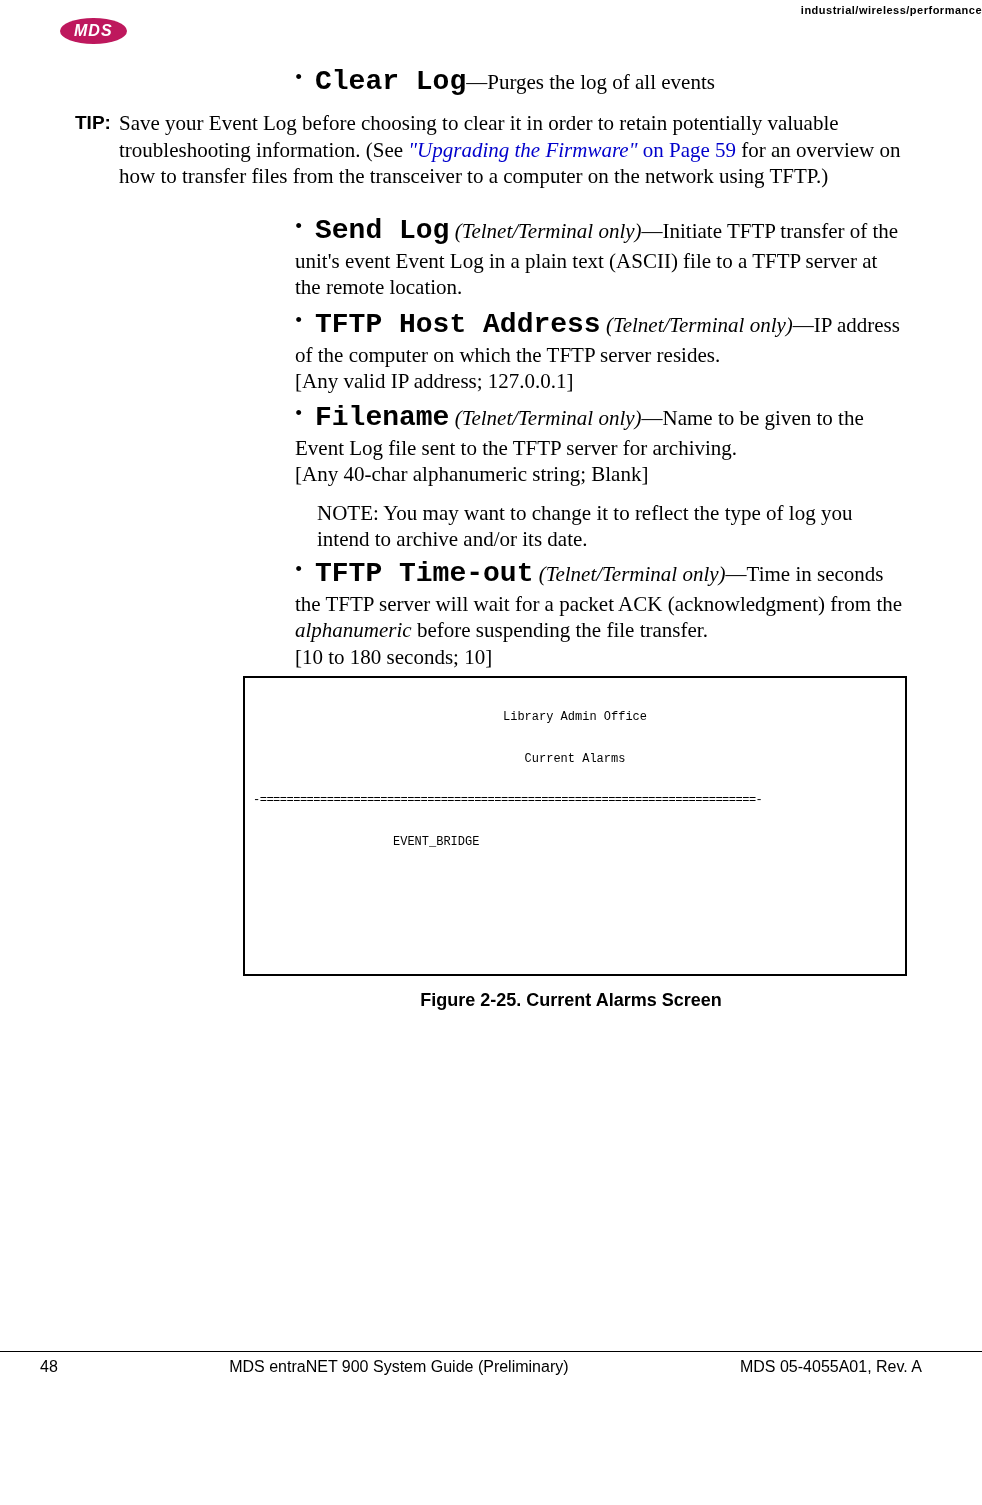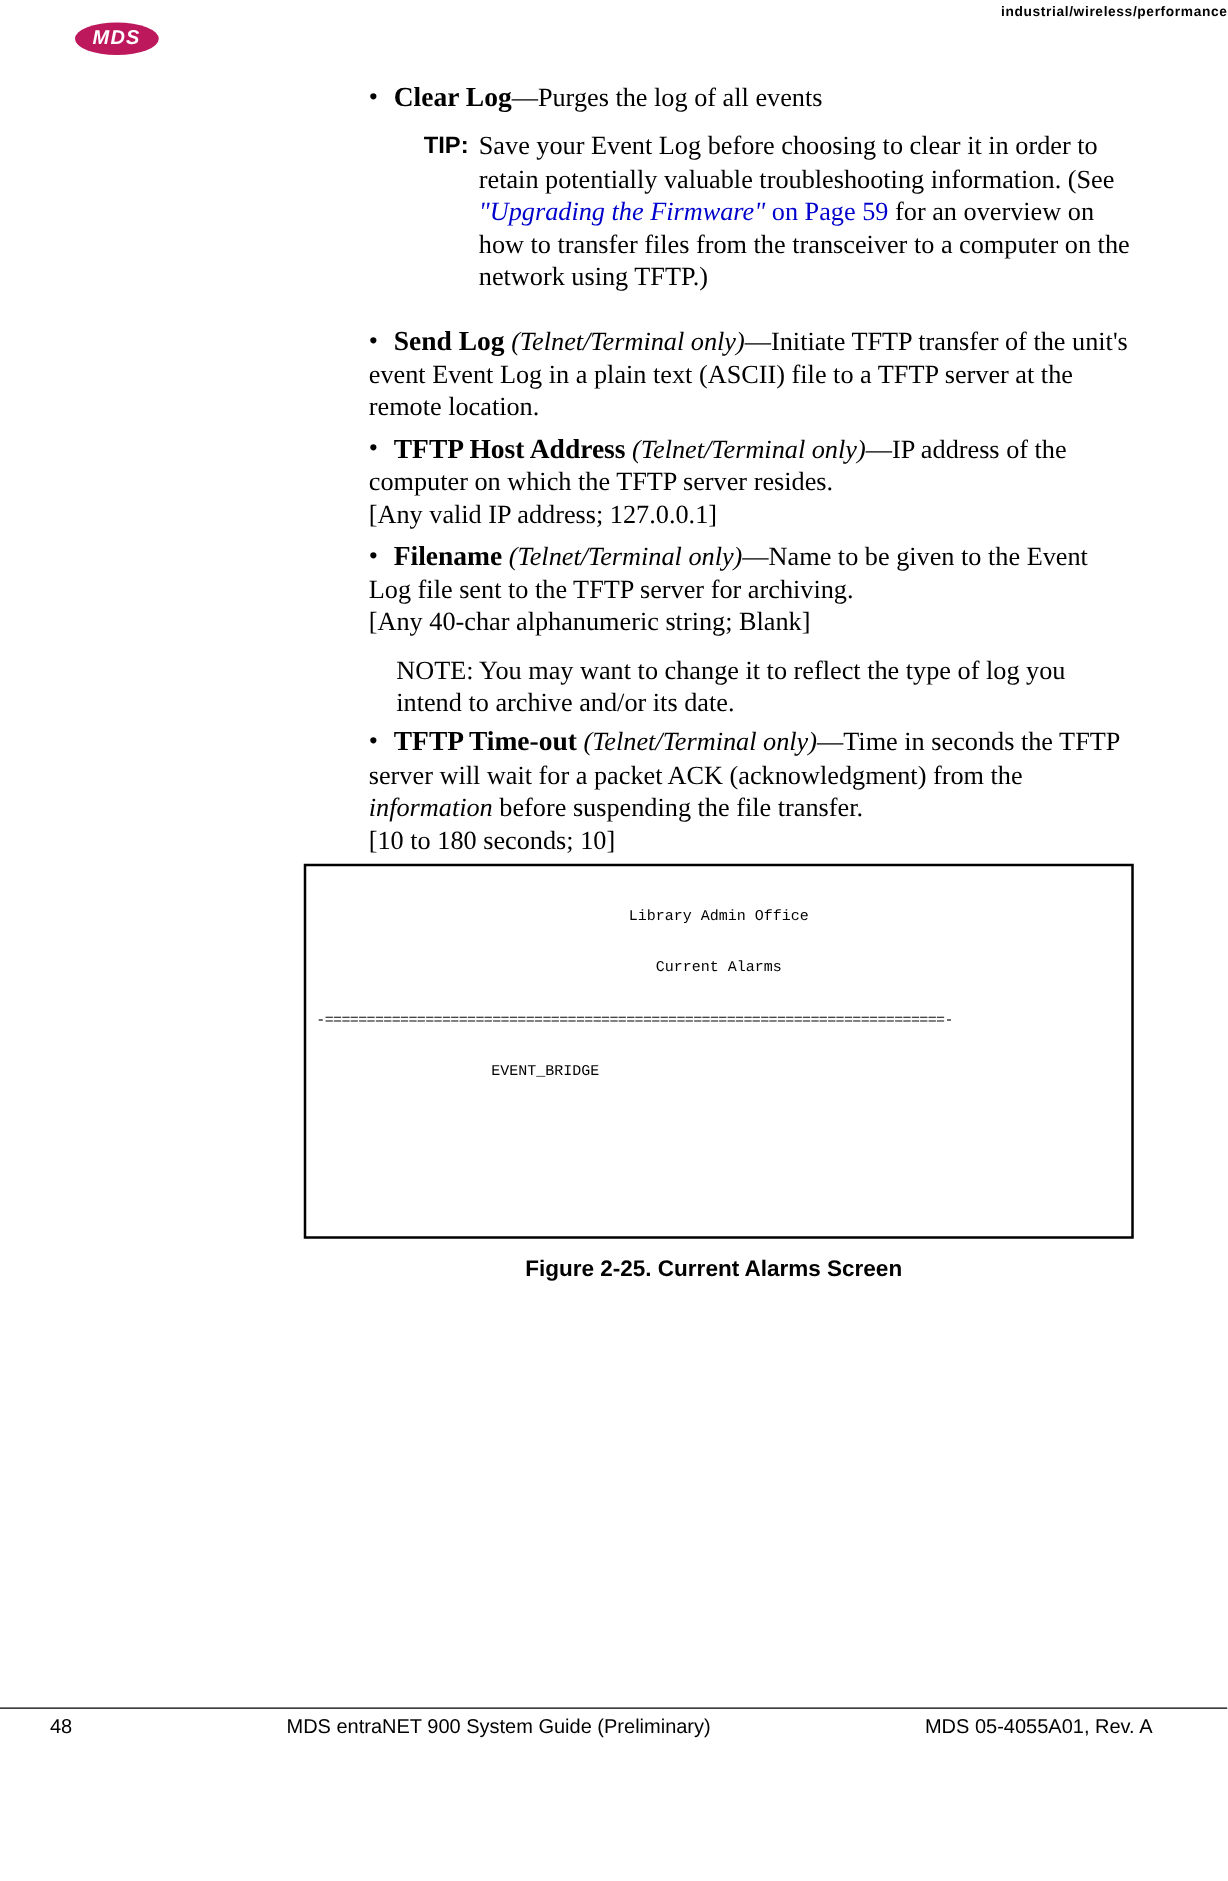--- a/index.html
+++ b/index.html
@@ -44,26 +44,25 @@
     }
     .bullet-marker {
       display: inline-block;
       width: 20px;
       vertical-align: top;
     }
     .bullet-text {
       display: inline;
     }
     .mono-bold {
-      font-family: Liberation Serif, serif;
-      font-weight: bold;
-      font-size: 22px;
+      font-family: Liberation Mono, monospace;
+      font-weight: bold;
+      font-size: 28px;
     }
     .tip-block {
-      margin-left: 264px;
       margin-bottom: 24px;
       margin-top: 10px;
       font-size: 21px;
       line-height: 1.25;
     }
     .tip-label {
       font-family: Arial, sans-serif;
       font-weight: bold;
       font-size: 19px;
     }
@@ -179,21 +178,21 @@
     <span class="bullet-marker">•</span><span class="bullet-text"><span class="mono-bold">TFTP Host Address</span><span class="italic">  (Telnet/Terminal only)</span><span>—IP address of the computer on which the TFTP server resides.</span><br><span>[Any valid IP address; 127.0.0.1]</span></span>
   </div>
 
   <div class="bullet-item">
     <span class="bullet-marker">•</span><span class="bullet-text"><span class="mono-bold">Filename</span><span class="italic"> (Telnet/Terminal only)</span><span>—Name to be given to the Event Log file sent to the TFTP server for archiving.</span><br><span>[Any 40-char alphanumeric string; Blank]</span></span>
   </div>
 
   <div class="note-block">NOTE: You may want to change it to reflect the type of log you intend to archive and/or its date.</div>
 
   <div class="bullet-item">
-    <span class="bullet-marker">•</span><span class="bullet-text"><span class="mono-bold">TFTP Time-out</span><span class="italic">  (Telnet/Terminal only)</span><span>—Time in seconds the TFTP server will wait for a packet ACK (acknowledgment) from the </span><span class="italic">information</span><span> before suspending the file transfer.</span><br><span>[10 to 180 seconds; 10]</span></span>
+    <span class="bullet-marker">•</span><span class="bullet-text"><span class="mono-bold">TFTP Time-out</span><span class="italic">  (Telnet/Terminal only)</span><span>—Time in seconds the TFTP server will wait for a packet ACK (acknowledgment) from the </span><span class="italic">alphanumeric</span><span> before suspending the file transfer.</span><br><span>[10 to 180 seconds; 10]</span></span>
   </div>
 
 
   <div class="terminal-box">
     <div class="terminal-title1">Library Admin Office</div>
     <div class="terminal-title2">Current Alarms</div>
     <div class="terminal-sep">-==========================================================================-</div>
     <div class="terminal-body">EVENT_BRIDGE</div>
   </div>
 

